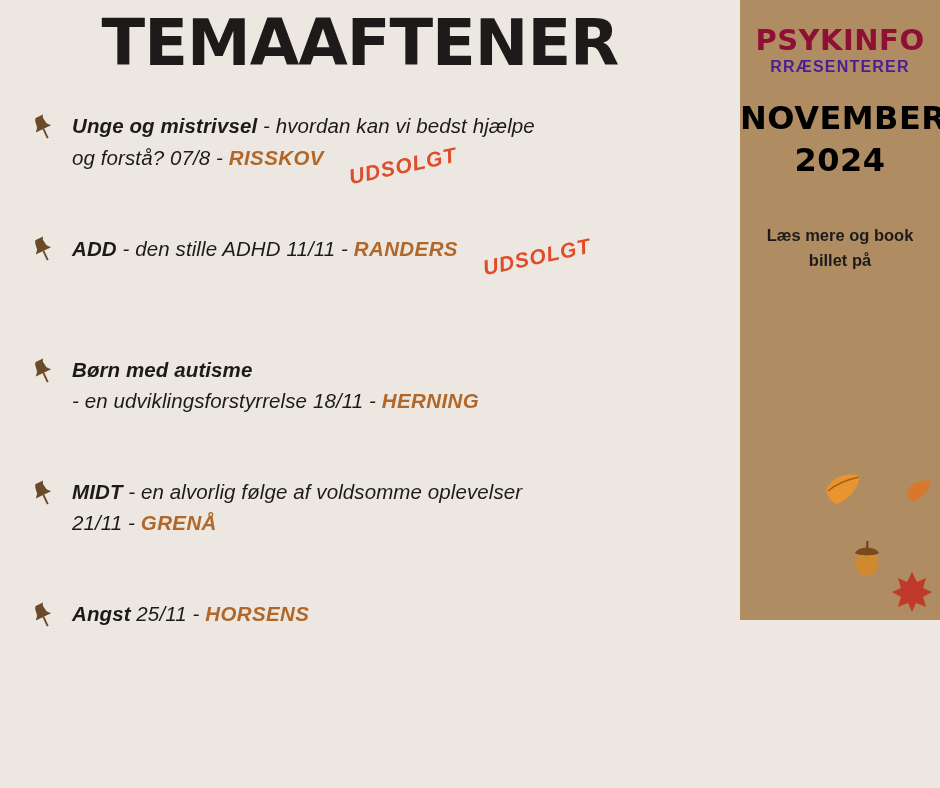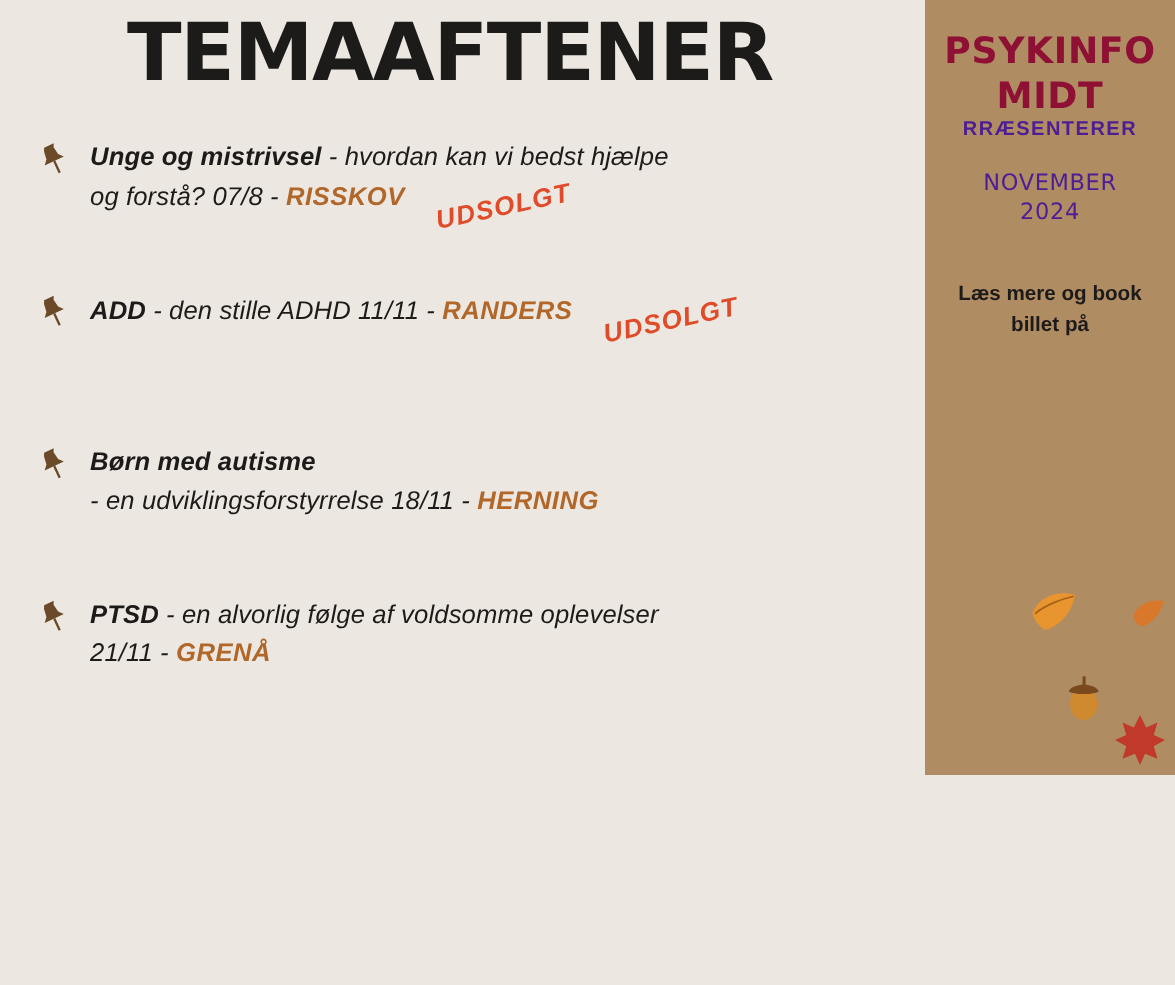--- a/index.html
+++ b/index.html
@@ -104,24 +104,24 @@
   .presents {
     font-family: Liberation Sans, sans-serif;
     font-weight: bold;
     font-size: 16px;
     letter-spacing: 1.2px;
     color: #4c1d95;
   }
   .month {
     margin-top: 22px;
     font-family: "DejaVu Sans", sans-serif;
-    font-weight: normal;
-    font-size: 18px;
+    font-weight: bold;
+    font-size: 32px;
     line-height: 1.3;
-    color: #4c1d95;
+    color: #000000;
     letter-spacing: 0.5px;
   }
   .book-text {
     margin-top: 42px;
     font-size: 16.5px;
     line-height: 1.5;
     color: #1d1b19;
     font-weight: bold;
     padding: 0 6px;
   }
@@ -201,36 +201,48 @@
       <div class="event">
         <span class="pin-icon">
           <svg viewBox="0 0 32 32" width="30" height="30">
             <g transform="rotate(-25 16 16)">
               <path d="M13 3 L22 3 L20.5 6 L21.5 13 L25 17 L7 17 L10.5 13 L11.5 6 Z" fill="#6b4a2a"></path>
               <rect x="15" y="17" width="2" height="11" fill="#6b4a2a"></rect>
             </g>
           </svg>
         </span>
         <div class="ev-line">
-          <span class="ev-bold">PTSD</span><span> - en alvorlig følge af voldsomme oplevelser</span>
+          <span class="ev-bold">MIDT</span><span> - en alvorlig følge af voldsomme oplevelser</span>
         </div>
         <div class="ev-line">
           <span>21/11 - </span><span class="place">GRENÅ</span>
         </div>
       </div>
 
+      <div class="event">
+        <span class="pin-icon">
+          <svg viewBox="0 0 32 32" width="30" height="30">
+            <g transform="rotate(-25 16 16)">
+              <path d="M13 3 L22 3 L20.5 6 L21.5 13 L25 17 L7 17 L10.5 13 L11.5 6 Z" fill="#6b4a2a"></path>
+              <rect x="15" y="17" width="2" height="11" fill="#6b4a2a"></rect>
+            </g>
+          </svg>
+        </span>
+        <div class="ev-line">
+          <span class="ev-bold">Angst</span><span> 25/11 - </span><span class="place">HORSENS</span>
+        </div>
+      </div>
 
     </div>
   </div>
 
   <div class="right">
 
     <div class="brand">
       <div>PSYKINFO</div>
-      <div>MIDT</div>
     </div>
 
     <div class="presents">RRÆSENTERER</div>
 
     <div class="month">
       <div>NOVEMBER</div>
       <div>2024</div>
     </div>
 
     <div class="book-text">

